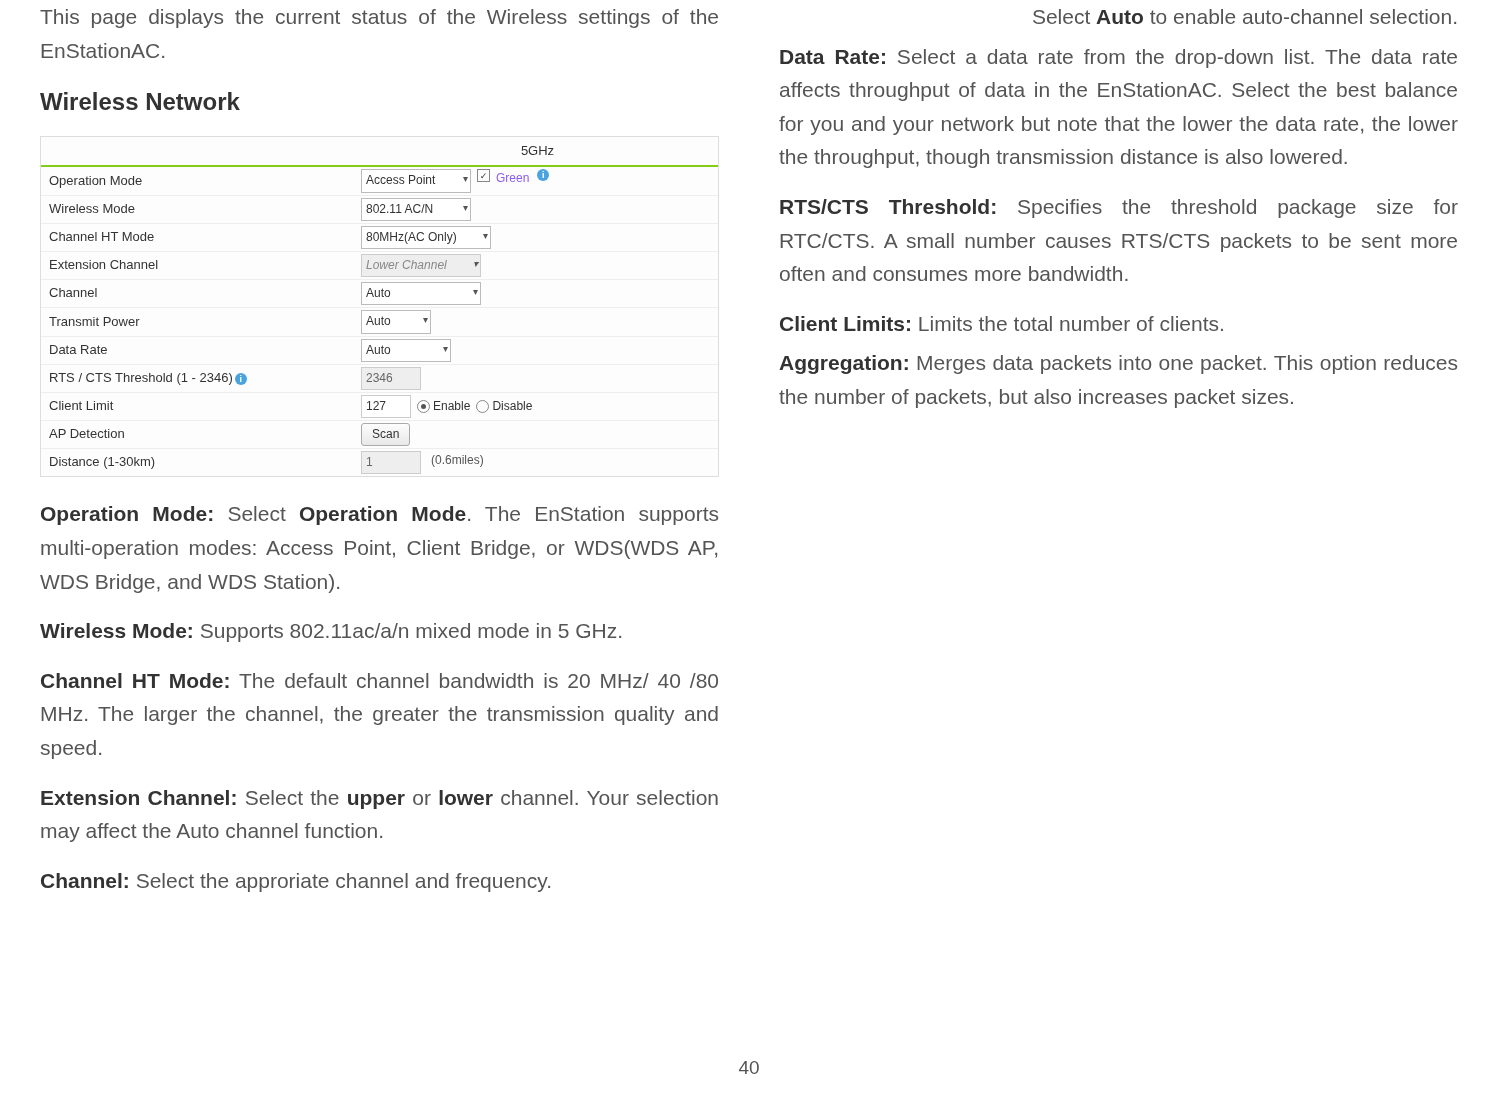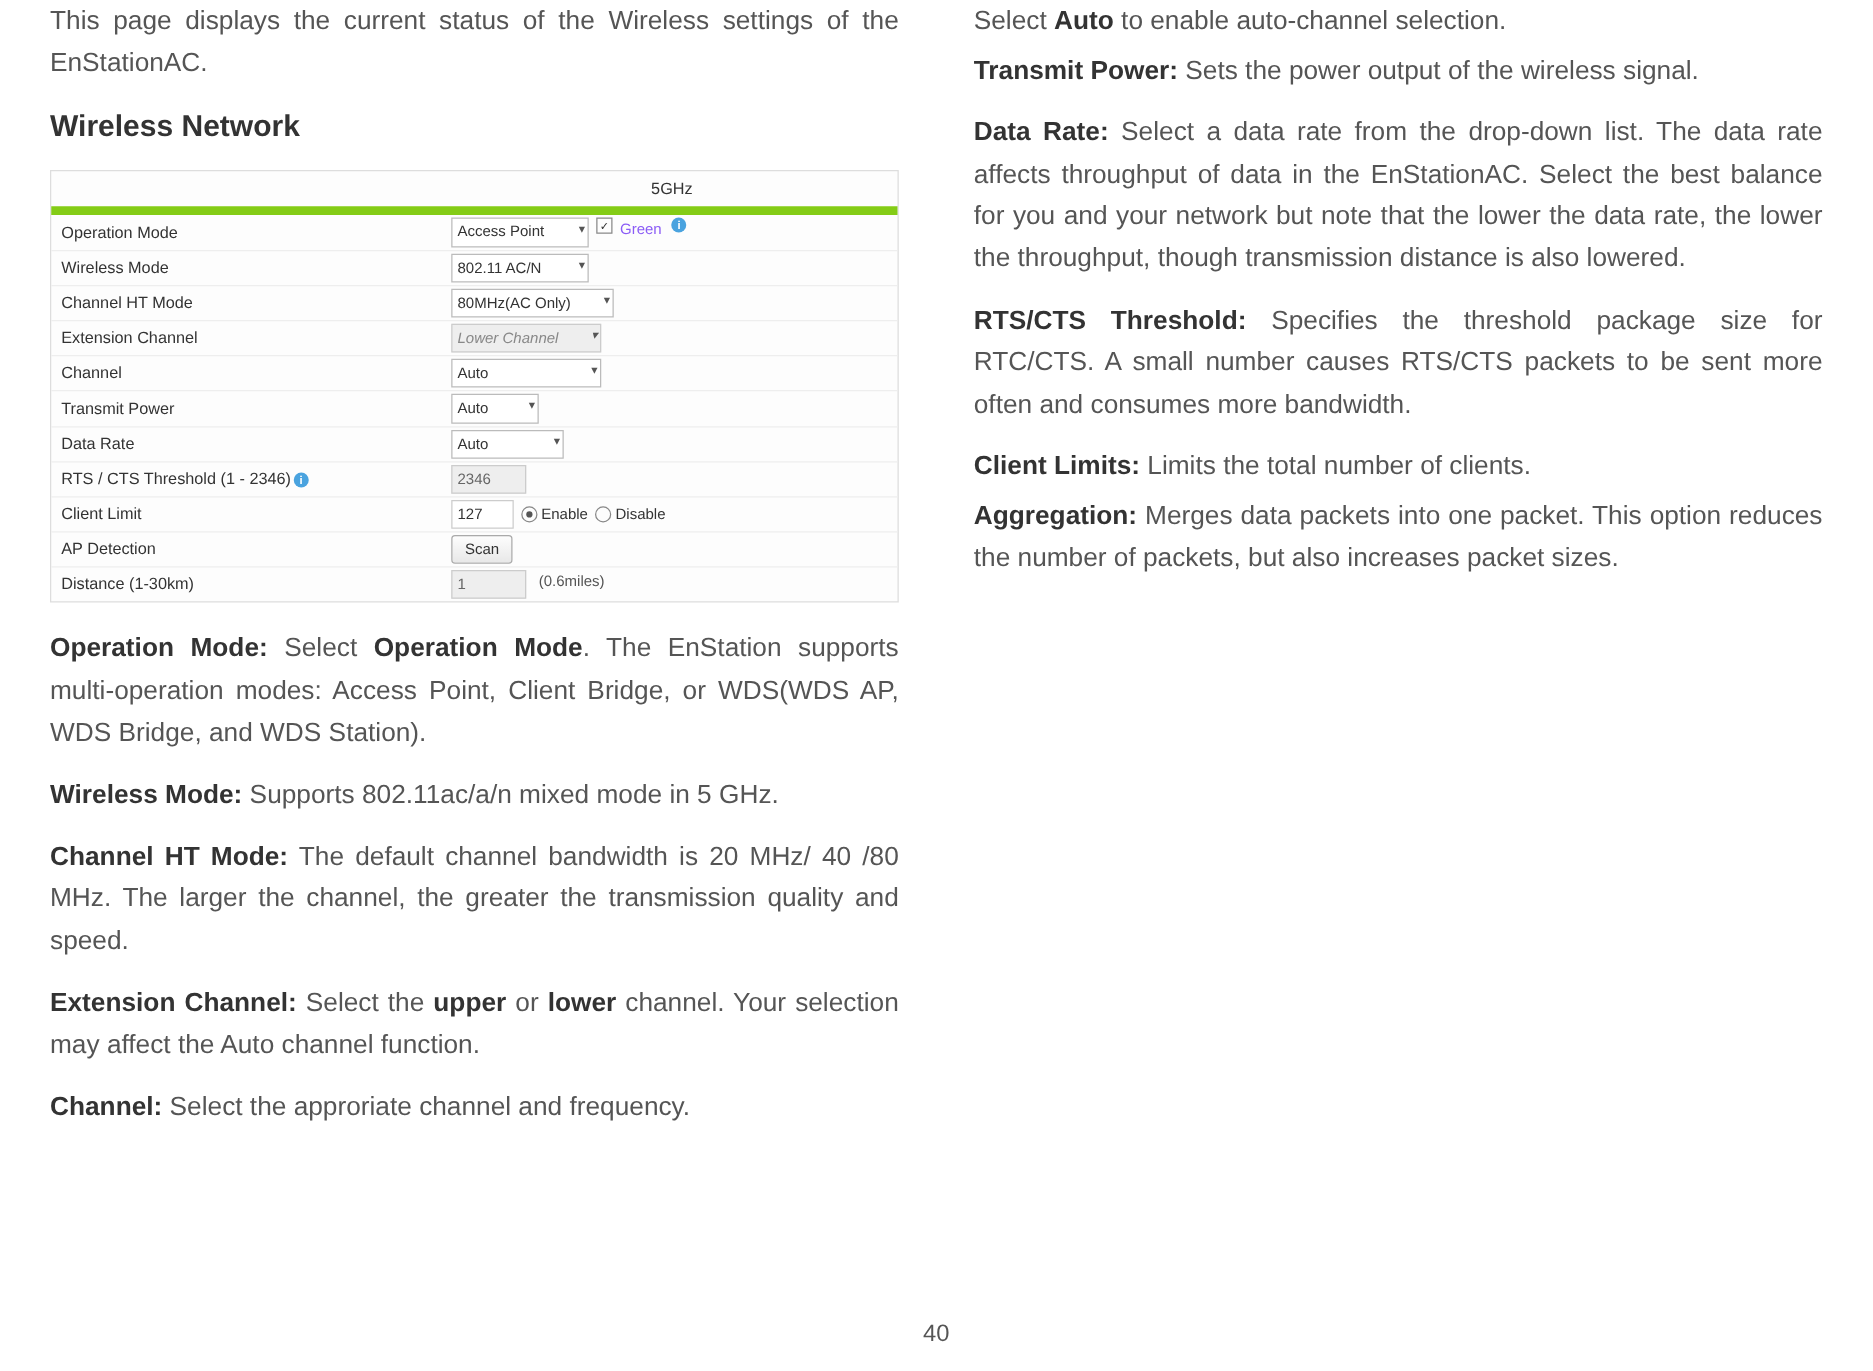--- a/index.html
+++ b/index.html
@@ -48,21 +48,21 @@
   }
   .screenshot {
     border: 1px solid #ddd;
     background: #fdfdfd;
     font-size: 13px;
     color: #333;
     margin-bottom: 20px;
   }
   .screenshot .header-row {
     display: flex;
-    border-bottom: 7px solid #84cc16;
+    border-bottom: 2px solid #84cc16;
   }
   .screenshot .row {
     display: flex;
     border-bottom: 1px solid #eee;
     align-items: center;
     min-height: 22px;
   }
   .screenshot .row:last-child { border-bottom: none; }
   .screenshot .label-cell {
     width: 300px;
@@ -272,27 +272,24 @@
       <p>
         <span class="bold">Extension Channel:</span><span> Select the </span><span class="bold">upper</span><span> or </span><span class="bold">lower</span><span> channel. Your selection may affect the Auto channel function.</span>
       </p>
 
       <p>
         <span class="bold">Channel:</span><span> Select the approriate channel and frequency.</span>
       </p>
     </div>
 
     <div class="col">
-      <p class="tight" style="text-align:left">
+      <p class="tight" style="text-align:right">
         <span>Select </span><span class="bold">Auto</span><span> to enable auto-channel selection.</span>
       </p>
 
-      <p>
-        <span class="bold">Transmit Power:</span><span> Sets the power output of the wireless signal.</span>
-      </p>
 
       <p>
         <span class="bold">Data Rate:</span><span> Select a data rate from the drop-down list. The data rate affects throughput of data in the EnStationAC. Select the best balance for you and your network but note that the lower the data rate, the lower the throughput, though transmission distance is also lowered.</span>
       </p>
 
       <p>
         <span class="bold">RTS/CTS Threshold:</span><span> Specifies the threshold package size for RTC/CTS. A small number causes RTS/CTS packets to be sent more often and consumes more bandwidth.</span>
       </p>
 
       <p class="tight" style="text-align:left">

